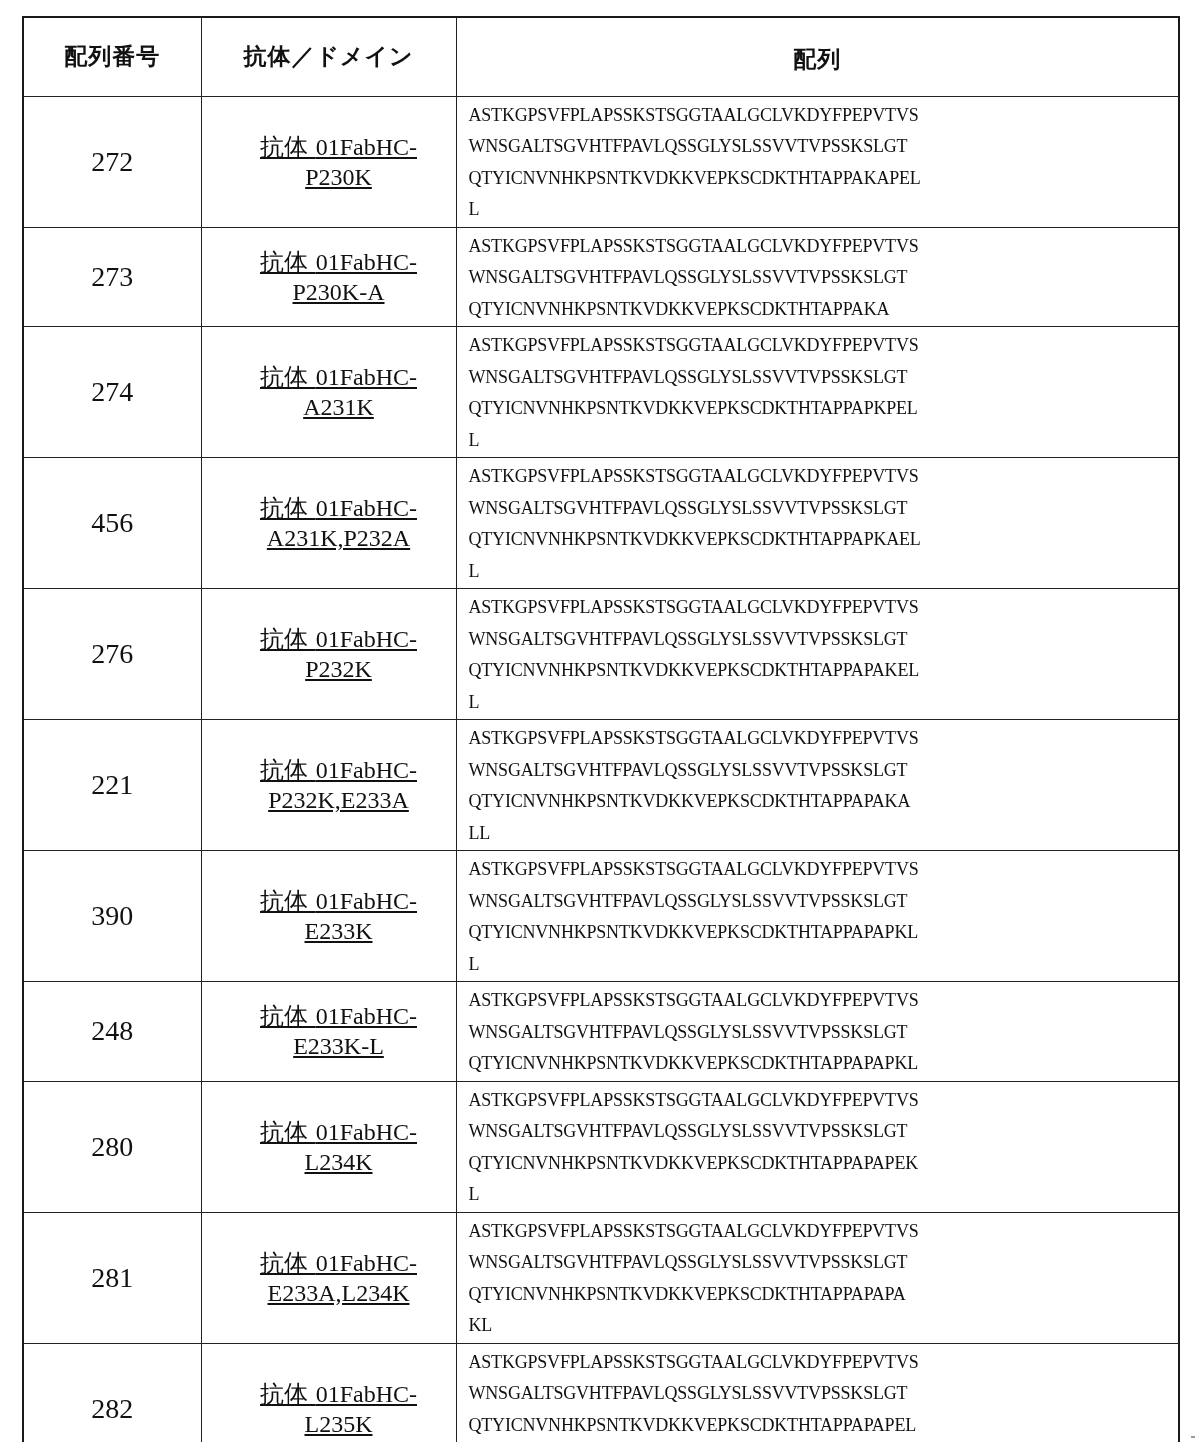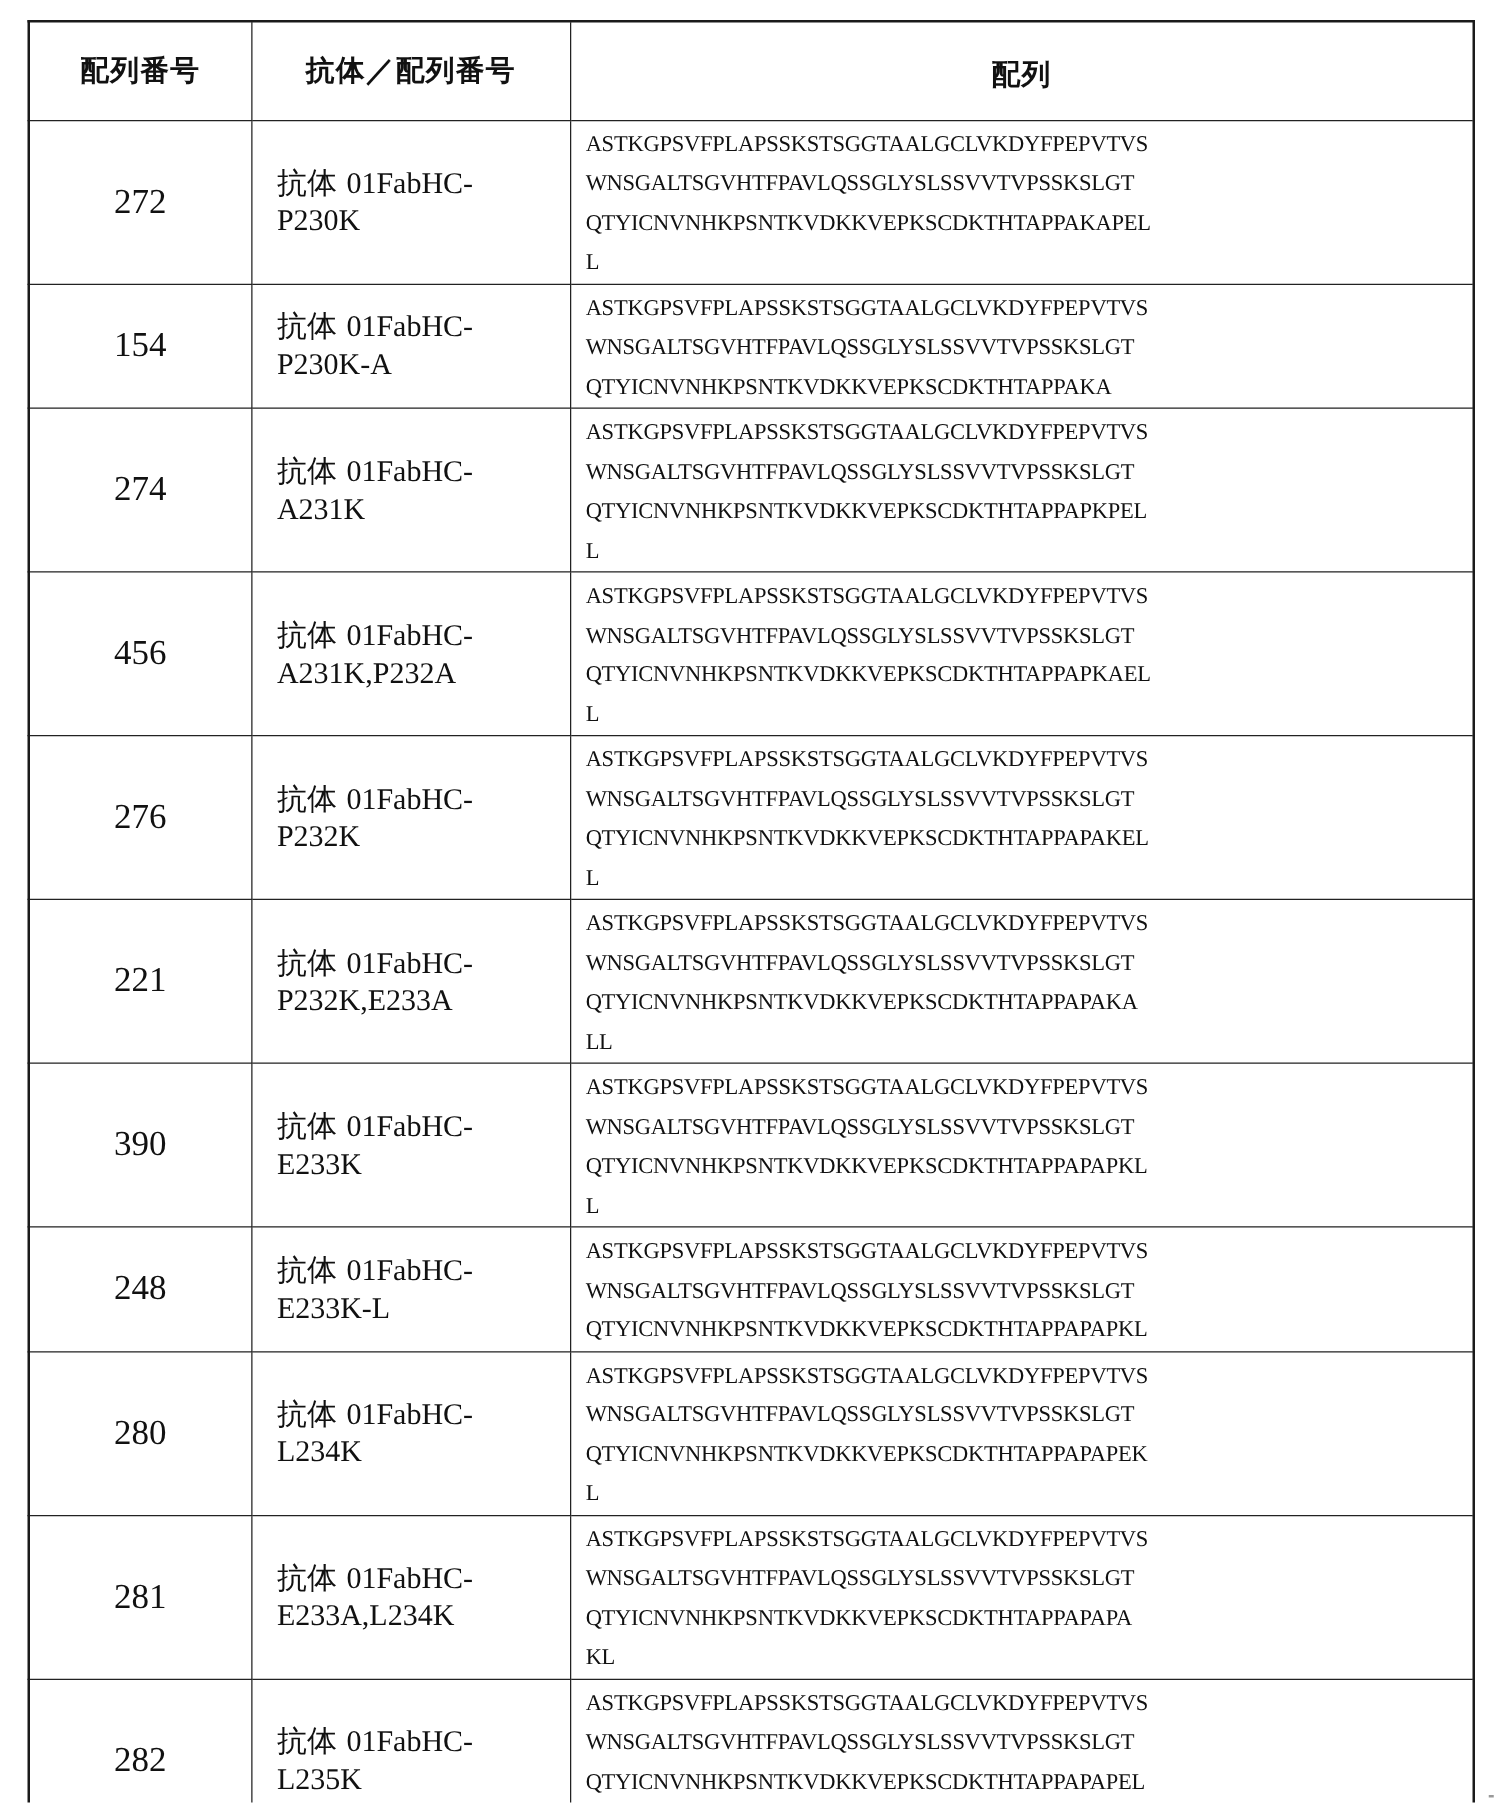--- a/index.html
+++ b/index.html
@@ -41,25 +41,26 @@
       vertical-align: middle;
       letter-spacing: 1px;
     }
     .seq-table th.h3 { padding-top: 6px; }
     td.id-cell {
       text-align: center;
       vertical-align: middle;
       font-size: 28px;
     }
     td.ab-cell {
-      text-align: left;
+      text-align: center;
       vertical-align: middle;
       font-size: 24px;
       line-height: 30px;
       padding-left: 20px;
+      text-decoration: underline;
     }
     td.ab-cell .ab-prefix {
       font-family: "DejaVu Sans", sans-serif;
       font-size: 24px;
     }
     td.ab-cell .ab-line1 { display: block; }
     td.ab-cell .ab-line2 { display: block; }
     td.seq-cell {
       vertical-align: top;
       font-size: 18px;
@@ -83,38 +84,38 @@
 
 <table class="seq-table">
   <colgroup>
     <col class="c1">
     <col class="c2">
     <col class="c3">
   </colgroup>
   <thead>
     <tr>
       <th>配列番号</th>
-      <th>抗体／配列番号</th>
+      <th>抗体／ドメイン</th>
       <th class="h3">配列</th>
     </tr>
   </thead>
   <tbody id="table-body">
   <tr style="height: 126px;">
         <td class="id-cell">272</td>
         <td class="ab-cell">
           <span class="ab-line1"><span class="ab-prefix">抗体 </span><span>01FabHC-</span></span>
           <span class="ab-line2">P230K</span>
         </td>
         <td class="seq-cell">ASTKGPSVFPLAPSSKSTSGGTAALGCLVKDYFPEPVTVS
 WNSGALTSGVHTFPAVLQSSGLYSLSSVVTVPSSKSLGT
 QTYICNVNHKPSNTKVDKKVEPKSCDKTHTAPPAKAPEL
 L</td>
       </tr>
       <tr style="height: 94px;">
-        <td class="id-cell">154</td>
+        <td class="id-cell">273</td>
         <td class="ab-cell">
           <span class="ab-line1"><span class="ab-prefix">抗体 </span><span>01FabHC-</span></span>
           <span class="ab-line2">P230K-A</span>
         </td>
         <td class="seq-cell">ASTKGPSVFPLAPSSKSTSGGTAALGCLVKDYFPEPVTVS
 WNSGALTSGVHTFPAVLQSSGLYSLSSVVTVPSSKSLGT
 QTYICNVNHKPSNTKVDKKVEPKSCDKTHTAPPAKA</td>
       </tr>
       <tr style="height: 126px;">
         <td class="id-cell">274</td>

